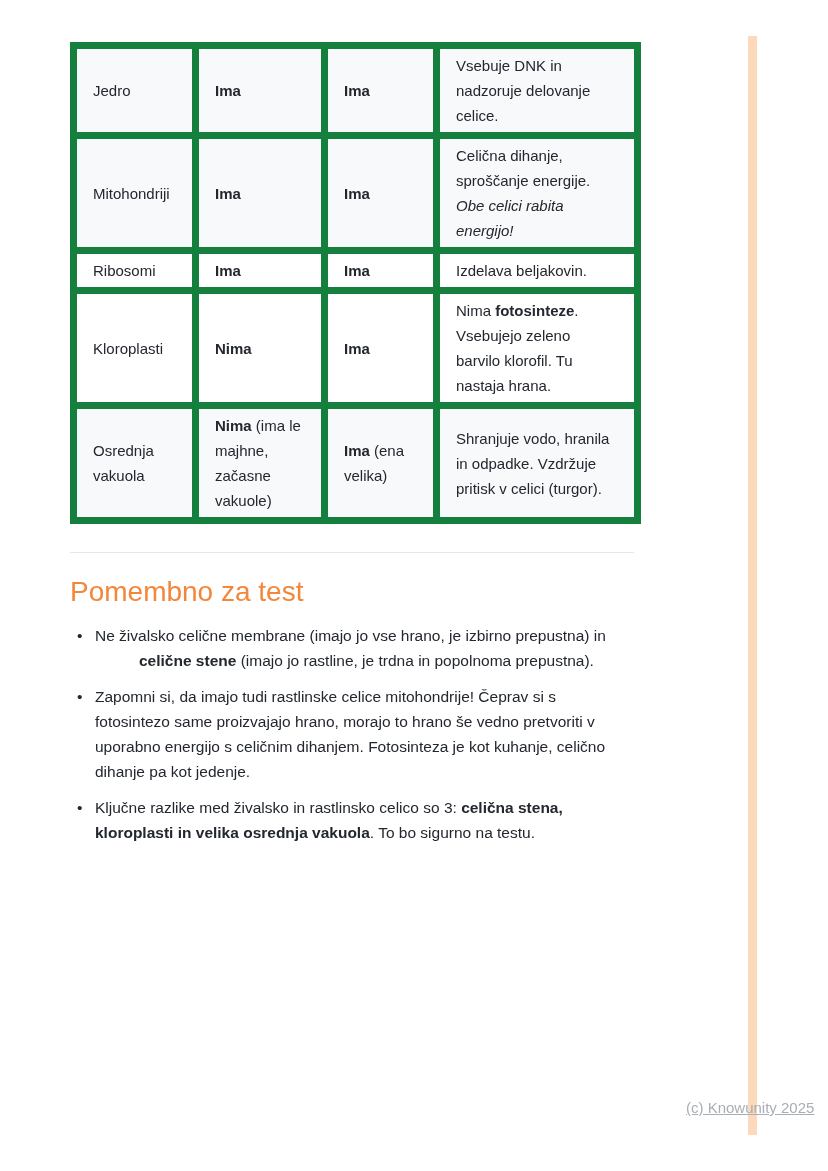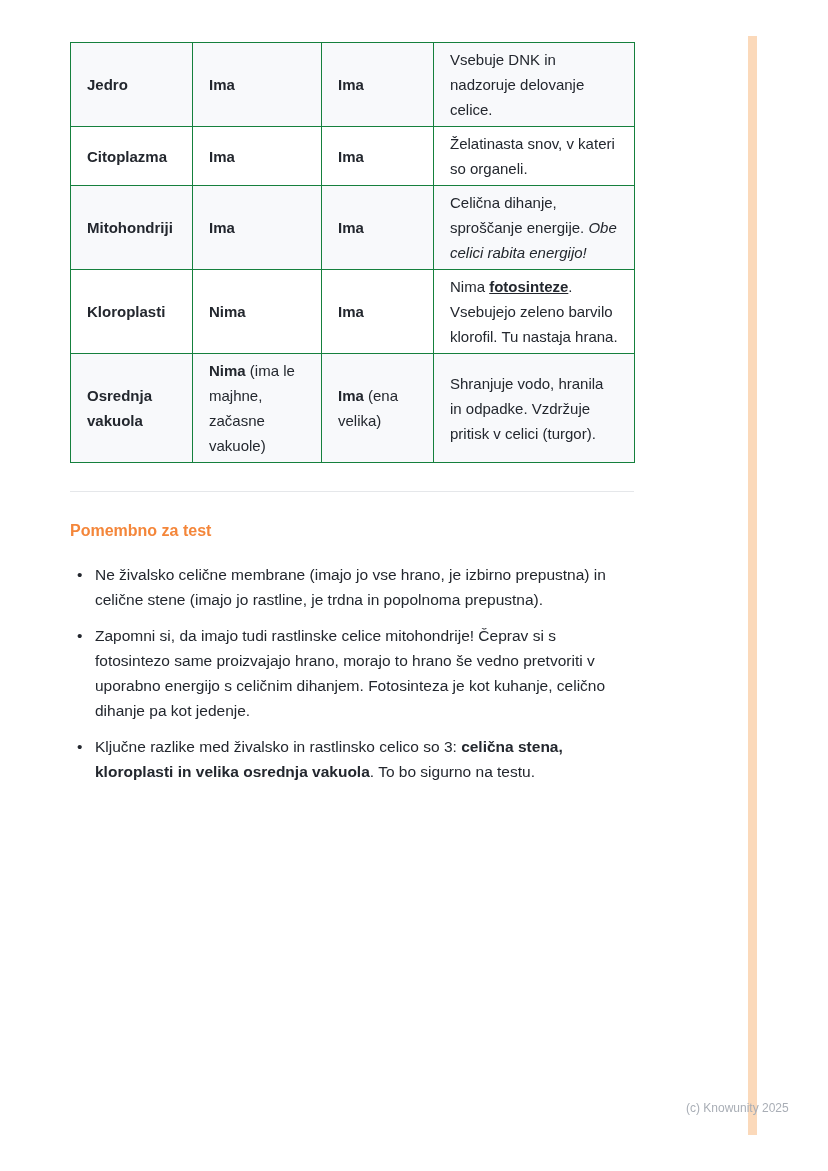--- a/index.html
+++ b/index.html
@@ -5,45 +5,45 @@
   html,body { margin:0; padding:0; }
   body {
     width:828px; height:1171px; position:relative; overflow:hidden;
     background:#ffffff; color:#23272e;
     font-family:"Liberation Sans", sans-serif;
   }
   .content { position:absolute; left:70px; top:42px; width:564px; }
 
   table.org-table { border-collapse:collapse; width:564px; table-layout:fixed; font-size:15px; }
   table.org-table td {
-    border:1px solid #15803d;
+    border:7px solid #15803d;
     padding:4px 16px;
     vertical-align:middle;
     line-height:25px;
     box-sizing:border-box;
     word-wrap:break-word;
   }
   tr.stripe td { background:#f8f9fb; }
-  td.c-org { font-weight:700; }
+  td.c-org { font-weight:400; }
 
   hr.divider { border:none; border-top:1px solid #e5e7ea; margin:28px 0 0 0; }
 
   h2.heading {
     margin:26px 0 18px 0;
-    font-size:16px; line-height:26px; font-weight:700;
+    font-size:28px; line-height:26px; font-weight:400;
   }
 
   ul.bullets { list-style:none; margin:0; padding:0; width:560px; font-size:15.5px; line-height:25px; }
   ul.bullets li { display:flex; margin:0 0 11px 0; }
   ul.bullets .marker { flex:none; width:25px; padding-left:7px; box-sizing:border-box; }
   ul.bullets .btext { flex:1; }
 
   .edge-stripe { position:absolute; left:748px; top:36px; width:9px; height:1099px; }
 
-  .watermark { position:absolute; left:686px; top:1102px; font-size:12px; line-height:12px; color:#a9aeb6; }
+  .watermark { position:absolute; left:686px; top:1102px; font-size:15px; line-height:12px; color:#a9aeb6;text-decoration:underline; }
 </style>
 </head>
 <body>
 
 <div class="page">
   <div class="content">
 
     <table class="org-table">
       <colgroup>
         <col style="width:122px">
@@ -51,55 +51,55 @@
           <col style="width:112px">
           <col style="width:201px">
       </colgroup>
       <tbody>
         <tr class="stripe">
           <td class="c-org">Jedro</td>
           <td class="c-val"><span style="font-weight: 700;">Ima</span></td>
           <td class="c-val"><span style="font-weight: 700;">Ima</span></td>
           <td class="c-desc"><span>Vsebuje DNK in nadzoruje delovanje celice.</span></td>
         </tr>
-        <tr>
-          <td class="c-org">Citoplazma</td>
-          <td class="c-val"><span style="font-weight: 700;">Ima</span></td>
-          <td class="c-val"><span style="font-weight: 700;">Ima</span></td>
-          <td class="c-desc"><span>Želatinasta snov, v kateri so organeli.</span></td>
-        </tr>
         <tr class="stripe">
           <td class="c-org">Mitohondriji</td>
           <td class="c-val"><span style="font-weight: 700;">Ima</span></td>
           <td class="c-val"><span style="font-weight: 700;">Ima</span></td>
           <td class="c-desc"><span>Celična dihanje, sproščanje energije. </span><span style="font-style: italic;">Obe celici rabita energijo!</span></td>
         </tr>
         <tr>
+          <td class="c-org">Ribosomi</td>
+          <td class="c-val"><span style="font-weight: 700;">Ima</span></td>
+          <td class="c-val"><span style="font-weight: 700;">Ima</span></td>
+          <td class="c-desc"><span>Izdelava beljakovin.</span></td>
+        </tr>
+        <tr>
           <td class="c-org">Kloroplasti</td>
           <td class="c-val"><span style="font-weight: 700;">Nima</span></td>
           <td class="c-val"><span style="font-weight: 700;">Ima</span></td>
-          <td class="c-desc"><span>Nima </span><span style="font-weight: 700; text-decoration: underline;">fotosinteze</span><span>. Vsebujejo zeleno barvilo klorofil. Tu nastaja hrana.</span></td>
+          <td class="c-desc"><span>Nima </span><span style="font-weight: 700;">fotosinteze</span><span>. Vsebujejo zeleno barvilo klorofil. Tu nastaja hrana.</span></td>
         </tr>
         <tr class="stripe">
           <td class="c-org">Osrednja vakuola</td>
           <td class="c-val"><span style="font-weight: 700;">Nima</span><span> (ima le majhne, začasne vakuole)</span></td>
           <td class="c-val"><span style="font-weight: 700;">Ima</span><span> (ena velika)</span></td>
           <td class="c-desc"><span>Shranjuje vodo, hranila in odpadke. Vzdržuje pritisk v celici (turgor).</span></td>
         </tr>
       </tbody>
     </table>
 
     <hr class="divider">
 
     <h2 class="heading" style="color: rgb(244, 134, 58);">Pomembno za test</h2>
 
     <ul class="bullets">
       <li>
         <span class="marker">•</span>
-        <span class="btext"><span>Ne živalsko </span><span style="font-weight: 400;">celične membrane</span><span> (imajo jo vse hrano, je izbirno prepustna) in </span><span style="font-weight: 400;">celične stene</span><span> (imajo jo rastline, je trdna in popolnoma prepustna).</span></span>
+        <span class="btext"><span>Ne živalsko </span><span style="font-weight: 400;">celične membrane</span><span> (imajo jo vse hrano, je izbirno prepustna) in </span><span style="font-weight: 700; margin-left: 44px;">celične stene</span><span> (imajo jo rastline, je trdna in popolnoma prepustna).</span></span>
       </li>
       <li>
         <span class="marker">•</span>
         <span class="btext"><span>Zapomni si, da imajo tudi rastlinske celice mitohondrije! Čeprav si s fotosintezo same proizvajajo hrano, morajo to hrano še vedno pretvoriti v uporabno energijo s celičnim dihanjem. Fotosinteza je kot kuhanje, celično dihanje pa kot jedenje.</span></span>
       </li>
       <li>
         <span class="marker">•</span>
         <span class="btext"><span>Ključne razlike med živalsko in rastlinsko celico so 3: </span><span style="font-weight: 700;">celična stena, kloroplasti in velika osrednja vakuola</span><span>. To bo sigurno na testu.</span></span>
       </li>
     </ul>

